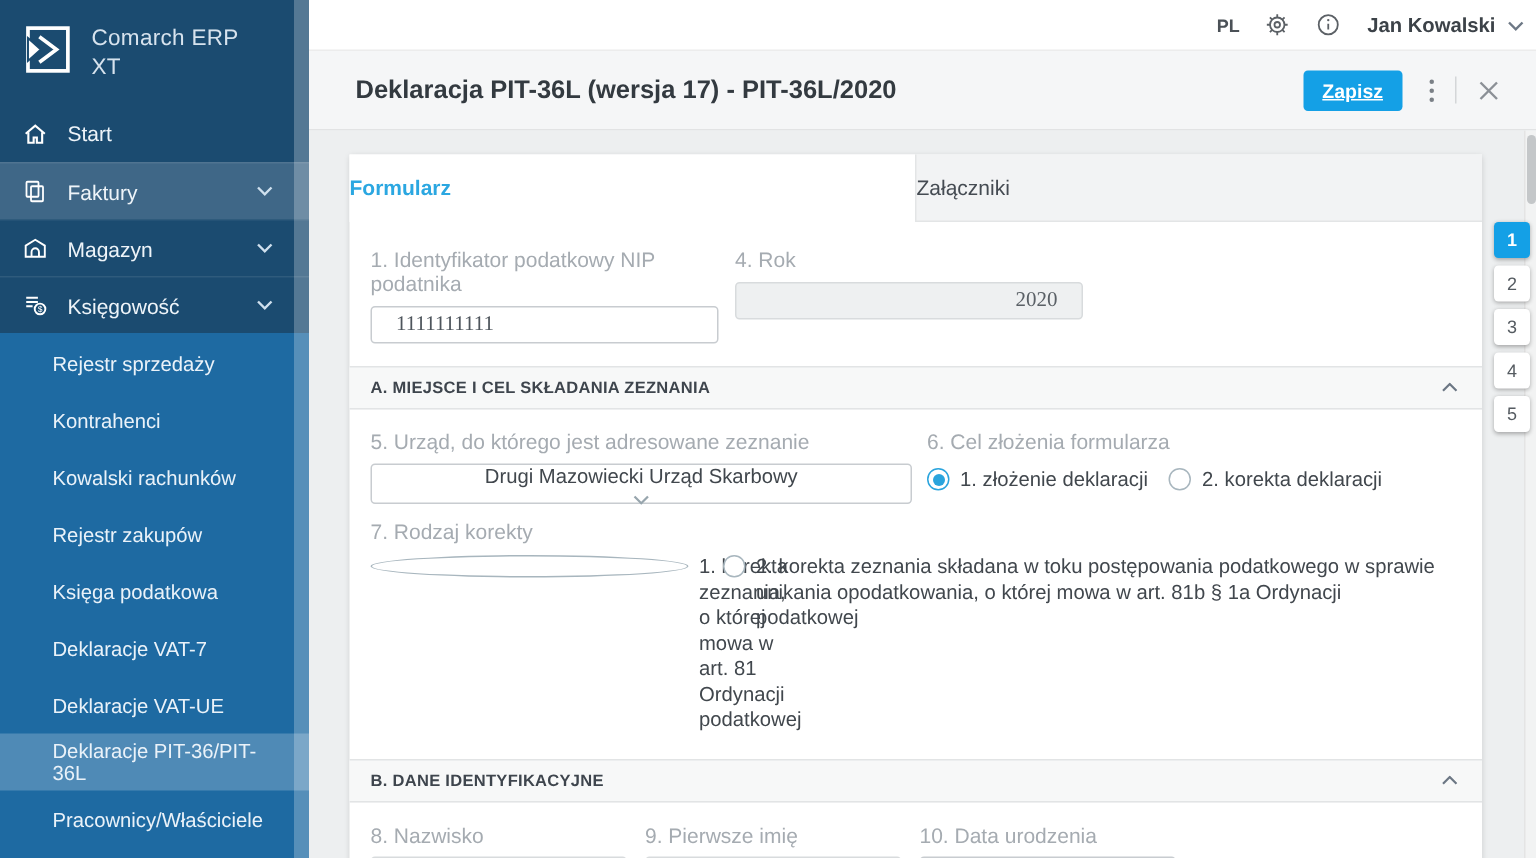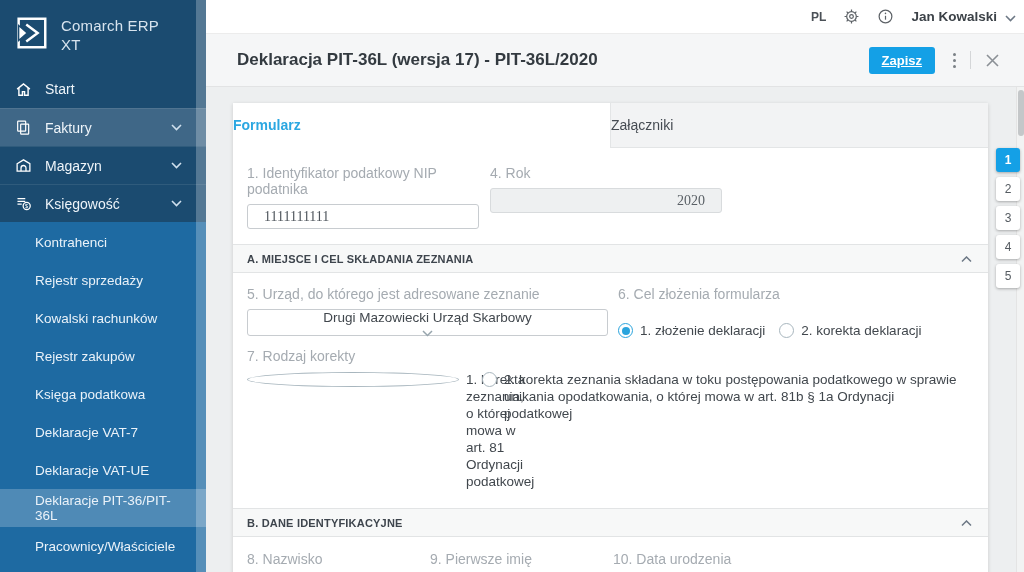--- a/index.html
+++ b/index.html
@@ -90,21 +90,21 @@
     padding:0 16px 0 14px; display:flex; align-items:center; justify-content:space-between;
     font-size:11px; font-weight:bold; color:#3e454d; letter-spacing:.2px; cursor:pointer;
   }
   .row56 { margin-top:13px; display:flex; gap:10px; }
   .col5 { width:361px; flex:none; }
   .select {
     margin-top:6px; height:27px; border:1px solid #c8ccd0; border-radius:3px;
     display:flex; align-items:center; justify-content:space-between;
     padding:0 10px; font-size:13.5px; color:#41474d; cursor:pointer; background:#fff;flex-direction:column;
   }
-  .radio-row { margin-top:21px; display:flex; gap:14px; }
+  .radio-row { margin-top:10px; display:flex; gap:14px; }
   .radio-opt { display:flex; align-items:center; gap:7px; font-size:13.5px; color:#41474d; cursor:pointer; }
   .radio {
     width:15px; height:15px; flex:none; border:1px solid #a8b6be; border-radius:50%;
     background:#fff; position:relative;
   }
   .radio.checked { border-color:#2aa4dd; }
   .radio.checked::after {
     content:""; position:absolute; left:2.5px; top:2.5px; right:2.5px; bottom:2.5px;
     background:#2aa4dd; border-radius:50%;
   }
@@ -202,22 +202,22 @@
     </span>
     <span>Księgowość</span>
     <span class="nav-chev">
       <svg width="11" height="7" viewBox="0 0 11 7" fill="none" stroke="#cfe0ee" stroke-width="1.6">
           <path d="M1 1l4.5 4.5L10 1"></path>
         </svg>
     </span>
   </div>
 
   <nav class="nav-sub">
+    <div class="sub-item">Rejestr sprzedaży</div>
     <div class="sub-item">Kontrahenci</div>
-    <div class="sub-item">Rejestr sprzedaży</div>
     <div class="sub-item">Kowalski rachunków</div>
     <div class="sub-item">Rejestr zakupów</div>
     <div class="sub-item">Księga podatkowa</div>
     <div class="sub-item">Deklaracje VAT-7</div>
     <div class="sub-item">Deklaracje VAT-UE</div>
     <div class="sub-item active">Deklaracje PIT-36/PIT-36L</div>
     <div class="sub-item">Pracownicy/Właściciele</div>
   </nav>
 
   <div class="side-scroll"></div>

